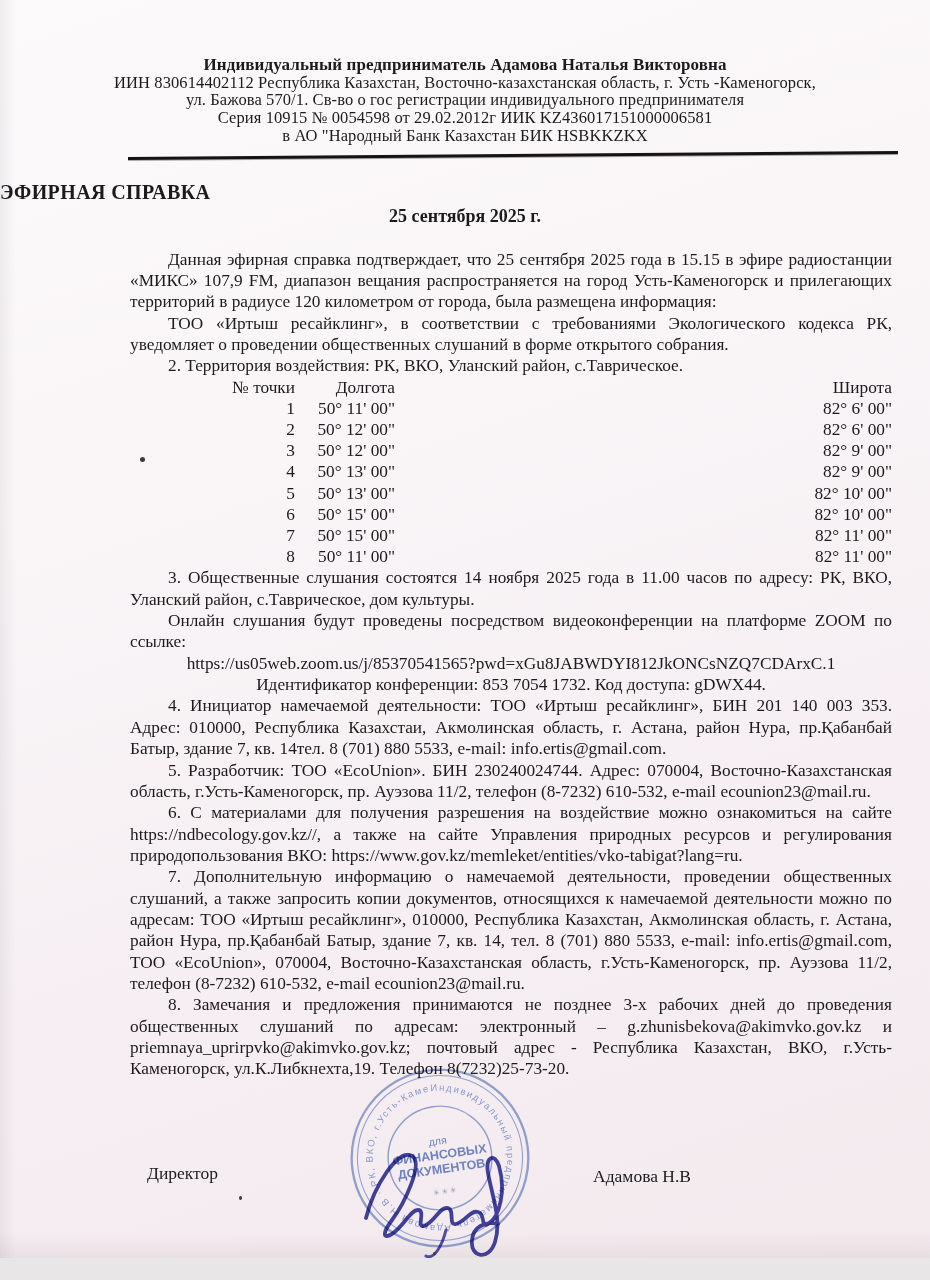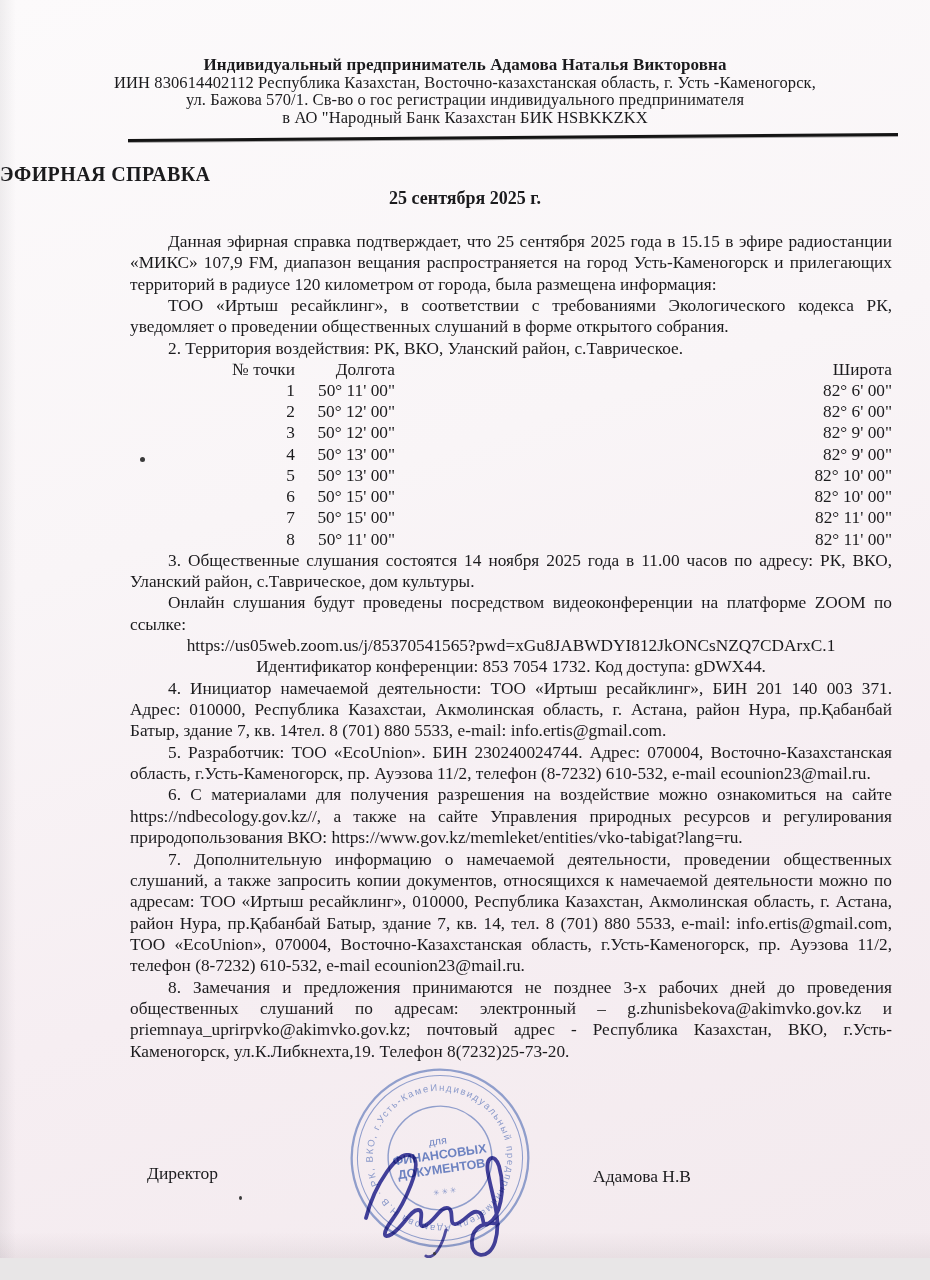--- a/index.html
+++ b/index.html
@@ -100,20 +100,21 @@
 </style>
 </head>
 <body>
 
 <div class="scan">
 
   <div class="letterhead">
     <div class="owner">Индивидуальный предприниматель Адамова Наталья Викторовна</div>
     <div>ИИН 830614402112 Республика Казахстан, Восточно-казахстанская область,   г. Усть -Каменогорск,</div>
     <div>ул. Бажова 570/1. Св-во о гос регистрации индивидуального предпринимателя</div>
+    <div>Серия 10915 № 0054598  от 29.02.2012г  ИИК KZ436017151000006581</div>
     <div>в АО "Народный Банк Казахстан БИК HSBKKZKX</div>
   </div>
 
   <div class="rule"></div>
 
   <div class="doc-title">ЭФИРНАЯ СПРАВКА</div>
   <div class="doc-date">25 сентября   2025 г.</div>
 
   <div class="body-text">
     <p>Данная эфирная справка подтверждает, что 25 сентября  2025 года в 15.15  в эфире радиостанции  «МИКС» 107,9 FM,   диапазон вещания распространяется на город Усть-Каменогорск и прилегающих территорий в радиусе 120 километром от города, была размещена информация:</p>
@@ -165,21 +166,21 @@
         <span>8</span>
           <span>50° 11' 00"</span>
           <span>82° 11' 00"</span>
       </div>
     </div>
 
     <p>3. Общественные слушания состоятся 14 ноября 2025 года в 11.00 часов по адресу: РК, ВКО, Уланский район, с.Таврическое, дом культуры.</p>
     <p>Онлайн слушания будут проведены посредством видеоконференции на платформе ZOOM по ссылке:</p>
     <p class="noindent">https://us05web.zoom.us/j/85370541565?pwd=xGu8JABWDYI812JkONCsNZQ7CDArxC.1</p>
     <p class="noindent">Идентификатор конференции: 853 7054 1732. Код доступа: gDWX44.</p>
-    <p>4. Инициатор намечаемой деятельности: ТОО «Иртыш ресайклинг», БИН 201 140 003 371. Адрес: 010000, Республика Казахстаи, Акмолинская область, г. Астана,  район Нура, пр.Қабанбай Батыр, здание 7, кв. 14тел. 8 (701) 880 5533, e-mail: info.ertis@gmail.com.</p>
+    <p>4. Инициатор намечаемой деятельности: ТОО «Иртыш ресайклинг», БИН 201 140 003 353. Адрес: 010000, Республика Казахстаи, Акмолинская область, г. Астана,  район Нура, пр.Қабанбай Батыр, здание 7, кв. 14тел. 8 (701) 880 5533, e-mail: info.ertis@gmail.com.</p>
     <p>5. Разработчик: ТОО «EcoUnion». БИН 230240024744. Адрес: 070004, Восточно-Казахстанская область, г.Усть-Каменогорск, пр. Ауэзова 11/2, телефон (8-7232) 610-532, e-mail ecounion23@mail.ru.</p>
     <p>6. С материалами для получения разрешения на воздействие можно ознакомиться на сайте https://ndbecology.gov.kz//, а также на сайте Управления природных ресурсов и регулирования природопользования ВКО: https://www.gov.kz/memleket/entities/vko-tabigat?lang=ru.</p>
     <p>7. Дополнительную информацию о намечаемой деятельности, проведении общественных слушаний, а также запросить копии документов, относящихся к намечаемой деятельности можно по адресам: ТОО «Иртыш ресайклинг», 010000, Республика Казахстан, Акмолинская область, г. Астана,  район Нура, пр.Қабанбай Батыр, здание 7, кв. 14, тел. 8 (701)  880  5533,  e-mail:  info.ertis@gmail.com,  ТОО  «EcoUnion»,  070004,  Восточно-Казахстанская область, г.Усть-Каменогорск, пр. Ауэзова 11/2, телефон (8-7232) 610-532, e-mail ecounion23@mail.ru.</p>
     <p>8. Замечания и предложения принимаются не позднее 3-х рабочих дней до проведения общественных слушаний по адресам: электронный – g.zhunisbekova@akimvko.gov.kz и priemnaya_uprirpvko@akimvko.gov.kz; почтовый адрес - Республика Казахстан, ВКО, г.Усть-Каменогорск, ул.К.Либкнехта,19. Телефон 8(7232)25-73-20.</p>
   </div>
 
   <div class="sig-role">Директор</div>
   <div class="sig-name">Адамова Н.В</div>
 
   <svg class="stamp" viewBox="0 0 200 200" xmlns="http://www.w3.org/2000/svg">

